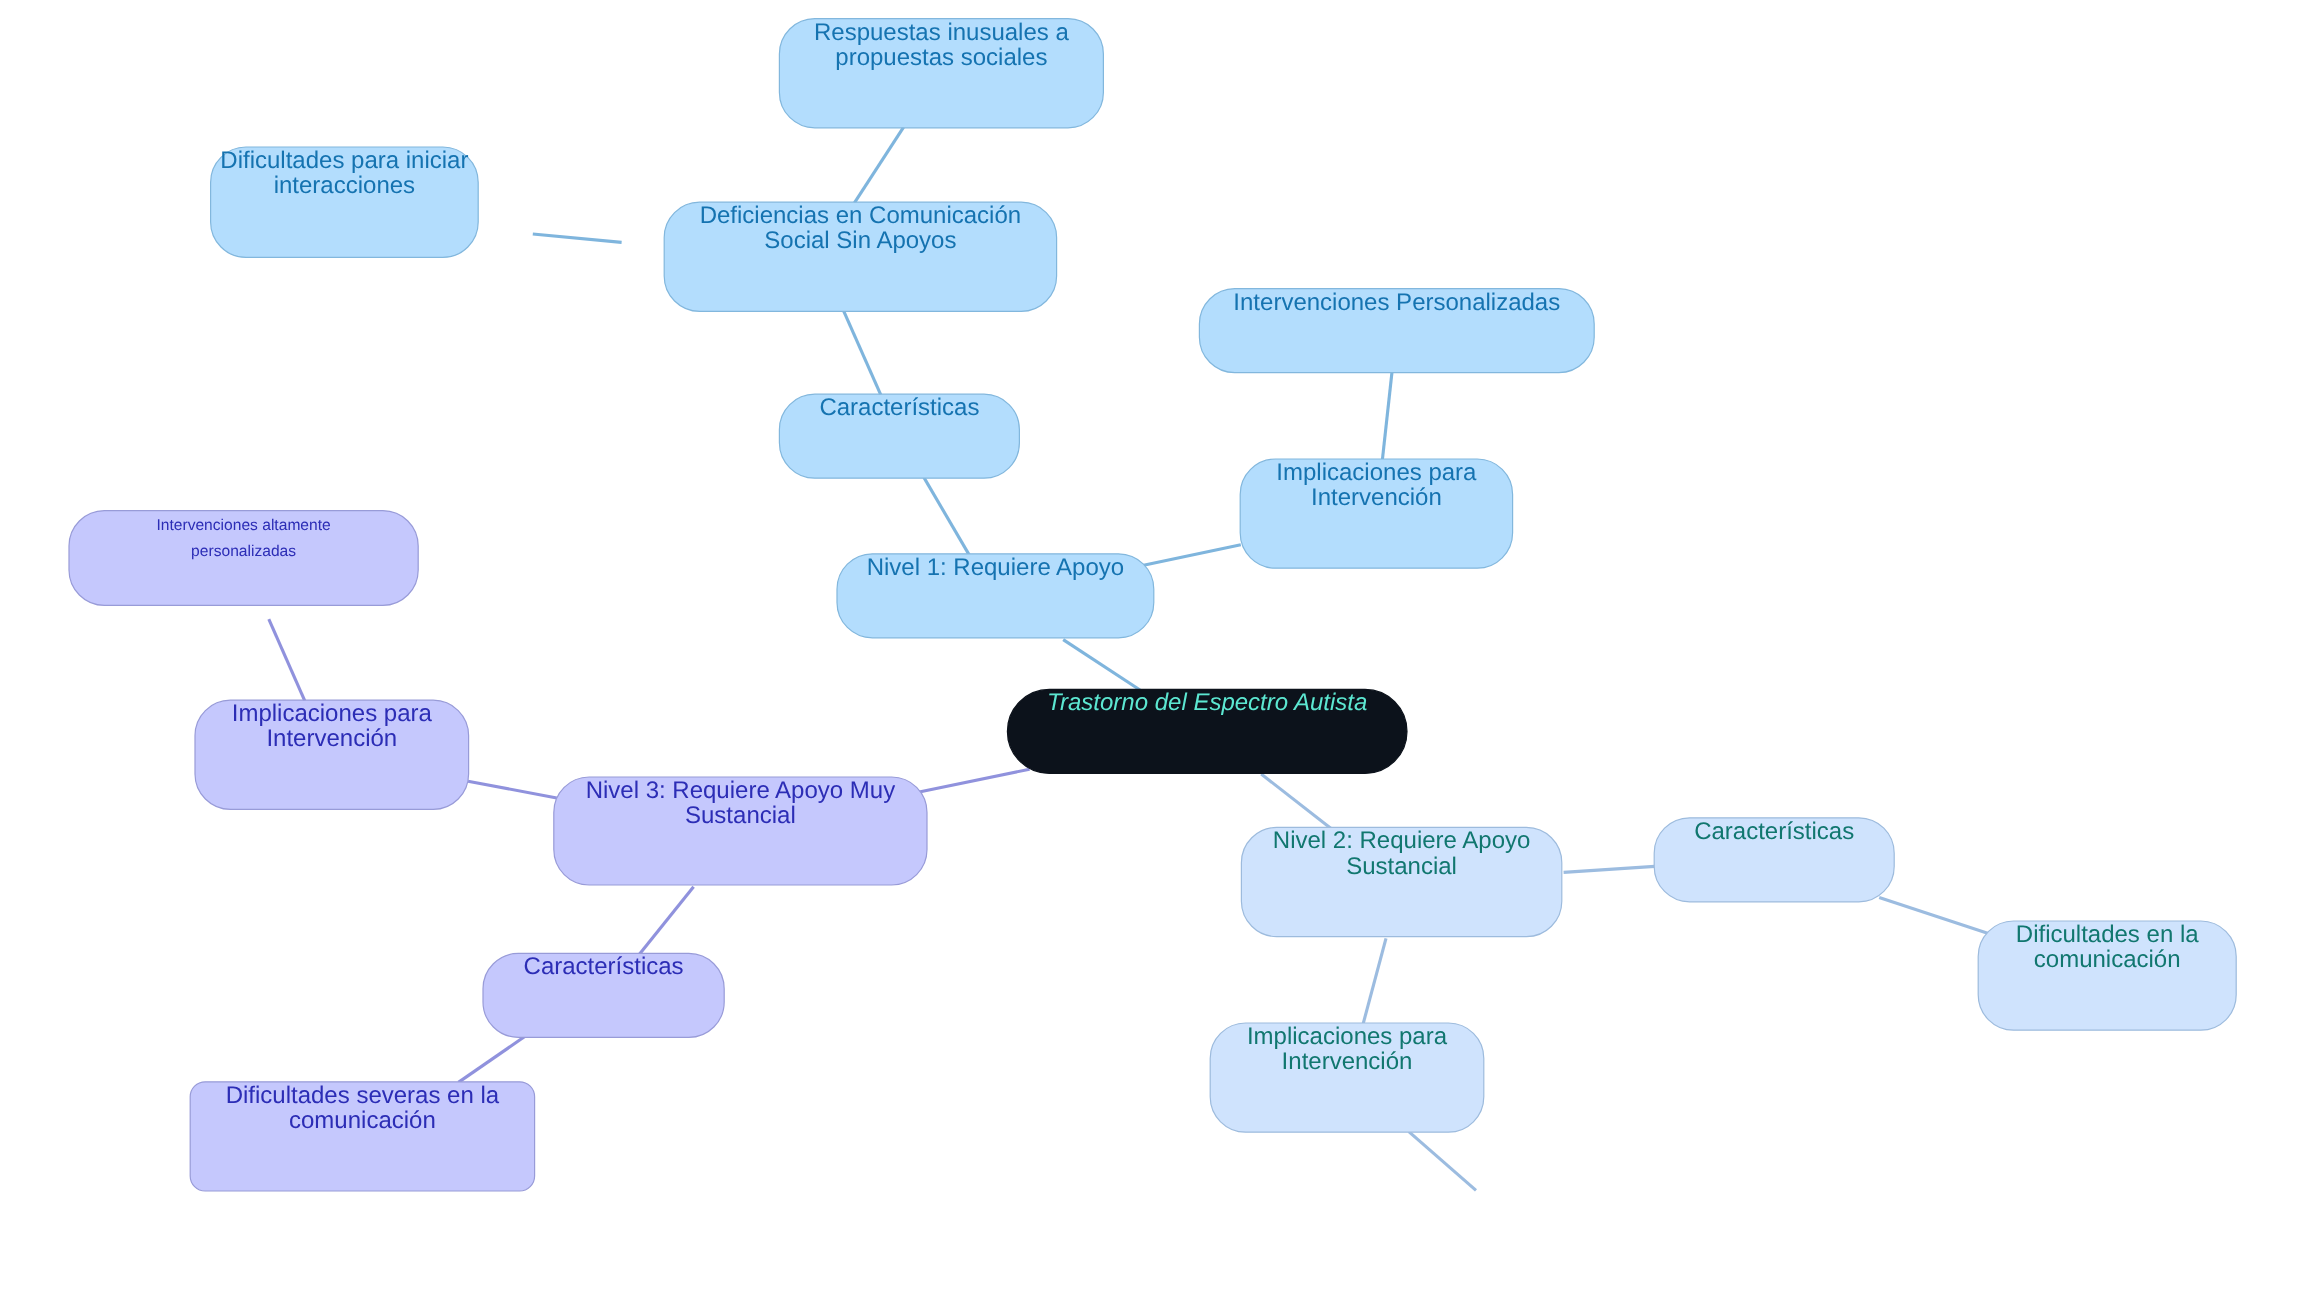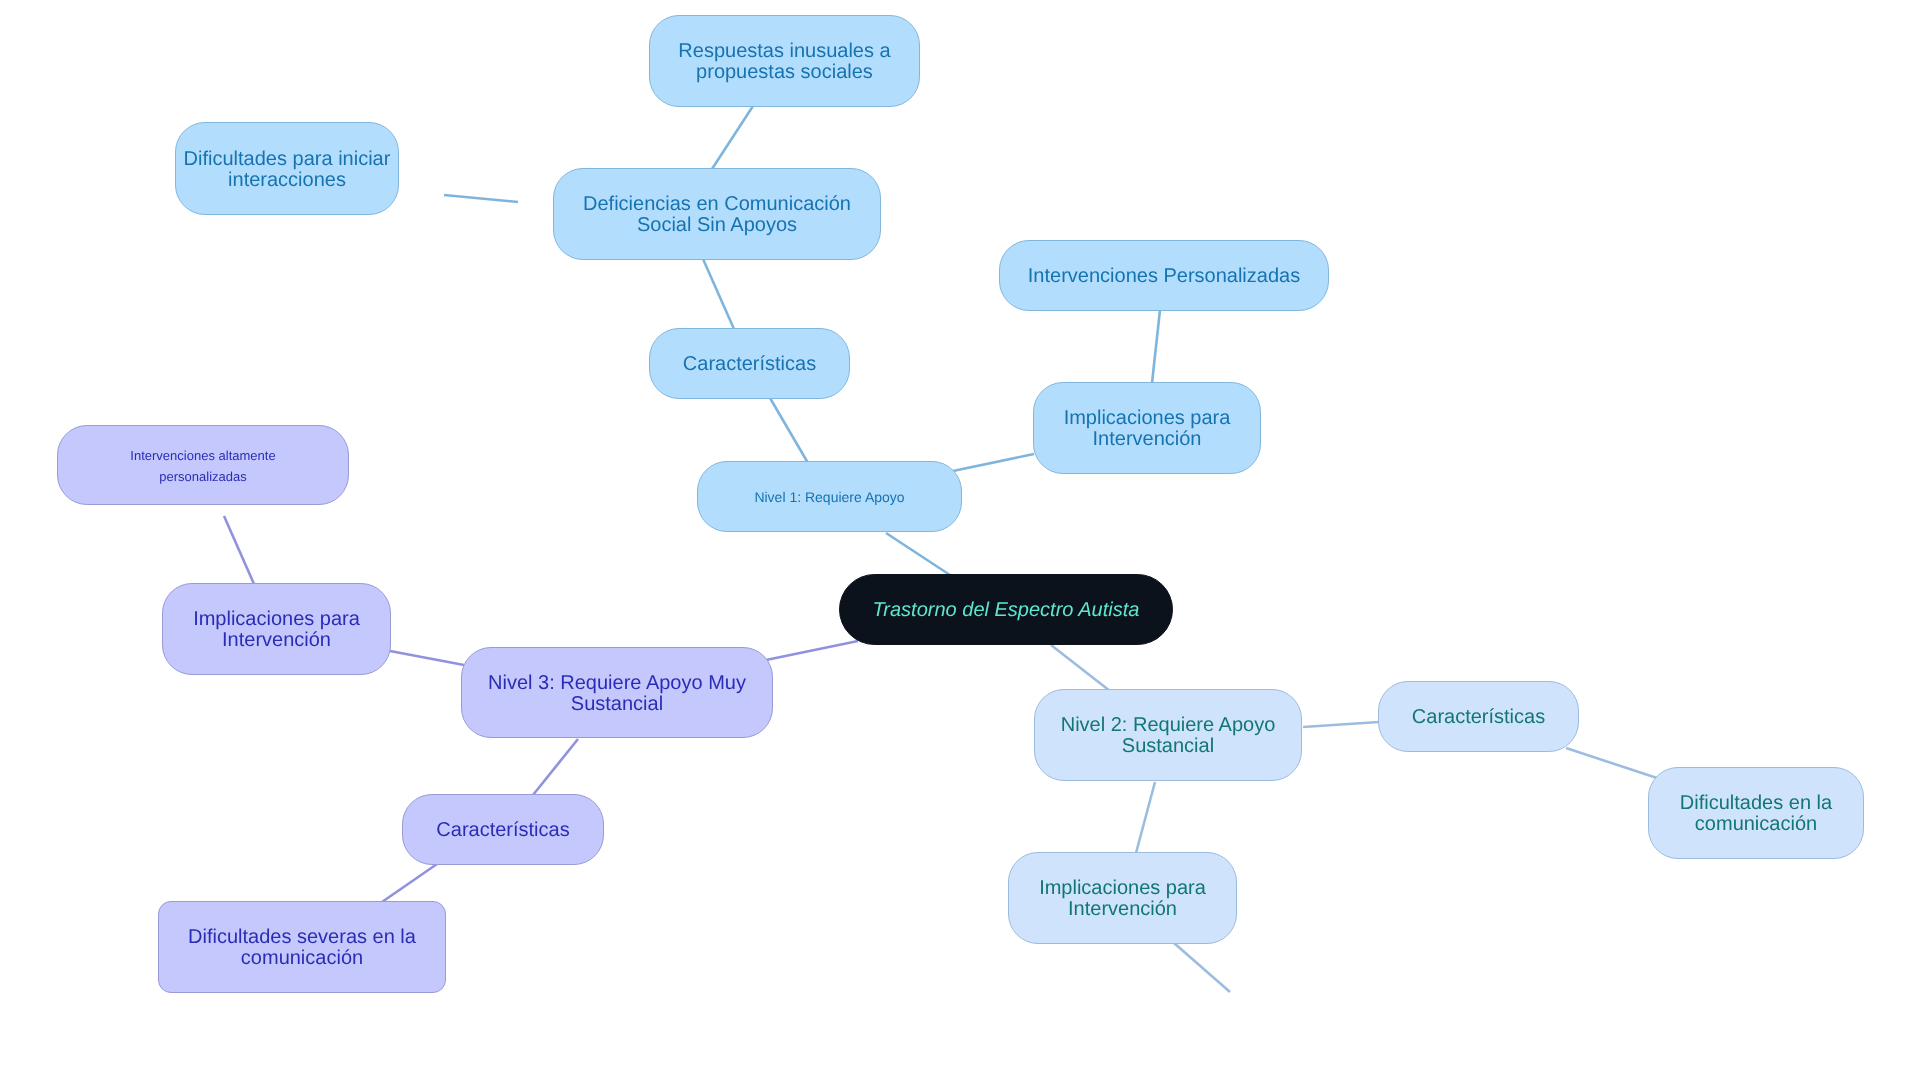--- a/index.html
+++ b/index.html
@@ -2,21 +2,21 @@
 <html><head>
 <meta charset="utf-8">
 <title>Trastorno del Espectro Autista</title>
 <style>
   html,body{margin:0;padding:0;}
   body{width:1920px;height:1083px;background:#ffffff;overflow:hidden;
        font-family:"Liberation Sans",sans-serif;-webkit-font-smoothing:antialiased;
        text-rendering:geometricPrecision;}
   #canvas{position:relative;width:1920px;height:1083px;background:#ffffff;}
   svg#edges{position:absolute;left:0;top:0;width:1920px;height:1083px;}
-  .node{position:absolute;box-sizing:border-box;display:flex;align-items:center;
+  .node{position:absolute;box-sizing:border-box;display:flex;align-items:flex-start;
         justify-content:center;text-align:center;border-radius:30px;
         border-width:1px;border-style:solid;line-height:21px;}
   .node span{display:block;white-space:pre-line;opacity:0.99;position:relative;top:1px;transform:translateZ(0);}
   .n-blue{background:#b3ddfd;border-color:#82b7dd;color:#1472b0;}
   .n-blue2{background:#cfe3fd;border-color:#9dbbdd;color:#0f766e;}
   .n-purple{background:#c5c8fd;border-color:#989bd8;color:#2a2bb5;}
   .n-root{background:#0c121b;border-color:#0c121b;color:#5eead4;border-radius:999px;font-style:italic;}
 </style>
 </head>
 <body>
@@ -37,21 +37,21 @@
       <line x1="1174" y1="943" x2="1230" y2="992" stroke="#9cbce0" stroke-width="2.6" stroke-linecap="butt"></line>
       <line x1="766" y1="660" x2="858" y2="641" stroke="#9092dd" stroke-width="2.6" stroke-linecap="butt"></line>
       <line x1="390" y1="651" x2="464" y2="665" stroke="#9092dd" stroke-width="2.6" stroke-linecap="butt"></line>
       <line x1="224" y1="516" x2="254" y2="584" stroke="#9092dd" stroke-width="2.6" stroke-linecap="butt"></line>
       <line x1="578" y1="739" x2="533" y2="795" stroke="#9092dd" stroke-width="2.6" stroke-linecap="butt"></line>
       <line x1="437" y1="864" x2="382" y2="902" stroke="#9092dd" stroke-width="2.6" stroke-linecap="butt"></line>
     </svg>
 <div class="node n-root" style="left: 839px; top: 574px; width: 334px; height: 71px; font-size: 20px;">
       <span>Trastorno del Espectro Autista</span>
     </div>
-    <div class="node n-blue" style="left: 697px; top: 461px; width: 265px; height: 71px; font-size: 14px;">
+    <div class="node n-blue" style="left: 697px; top: 461px; width: 265px; height: 71px; font-size: 20px;">
       <span>Nivel 1: Requiere Apoyo</span>
     </div>
     <div class="node n-blue" style="left: 649px; top: 328px; width: 201px; height: 71px; font-size: 20px;">
       <span>Características</span>
     </div>
     <div class="node n-blue" style="left: 517px; top: 168px; width: 328px; height: 92px; font-size: 20px; margin-left: 36px;">
       <span>Deficiencias en Comunicación
 Social Sin Apoyos</span>
     </div>
     <div class="node n-blue" style="left: 649px; top: 15px; width: 271px; height: 92px; font-size: 20px;">

